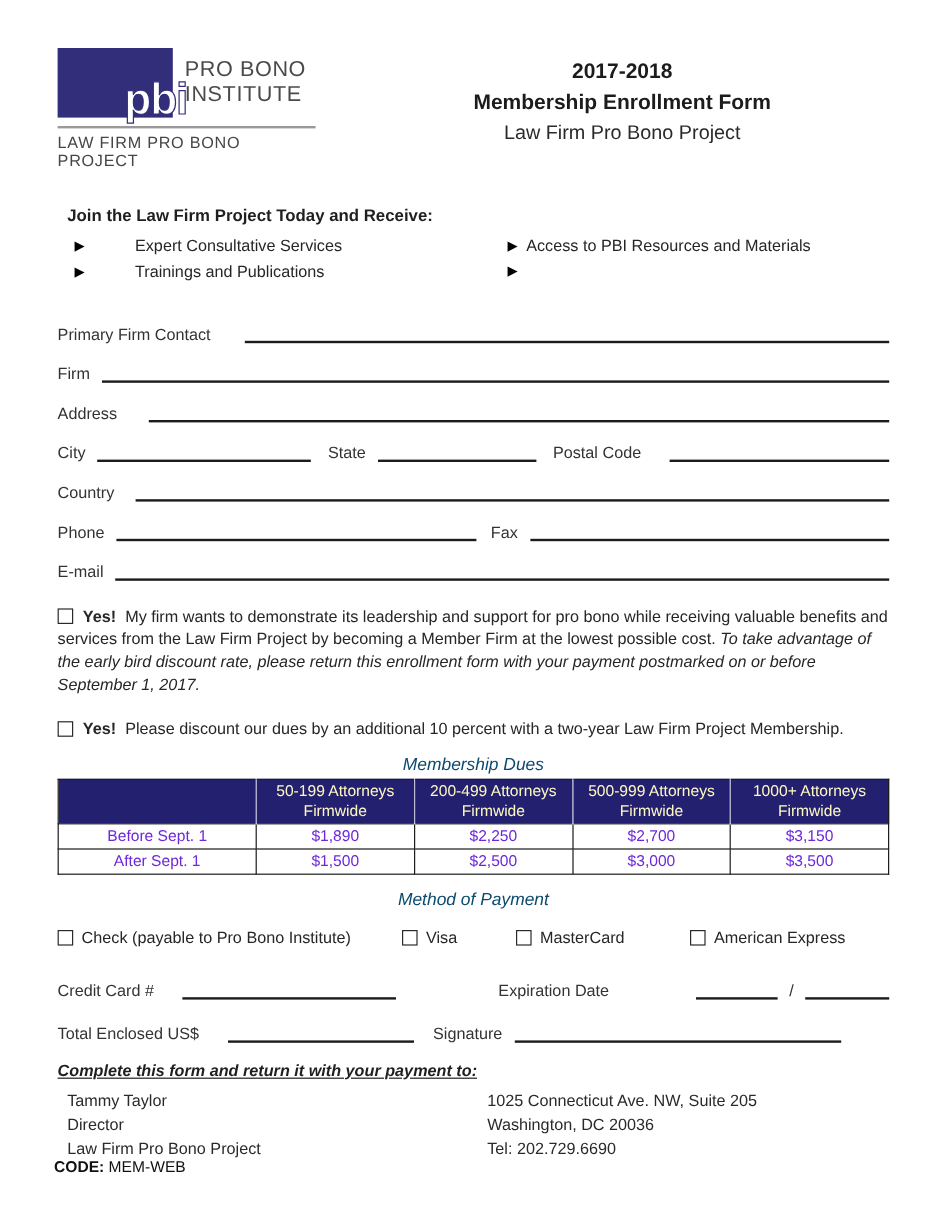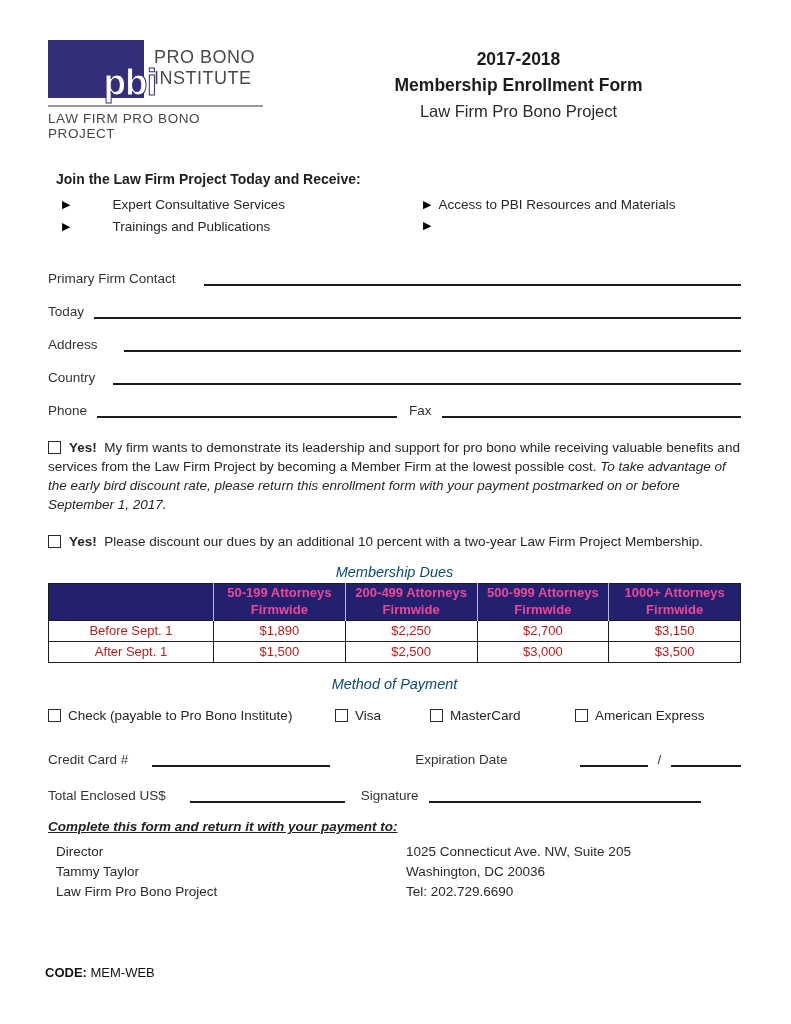--- a/index.html
+++ b/index.html
@@ -43,23 +43,23 @@
   .checkbox { display:inline-block; width:13px; height:13px; border:1.6px solid #2a2a2a; background:#fff; vertical-align:-2px; flex:0 0 auto; }
   .para { margin-top:20px; font-size:13.5px; line-height:1.42; color:#262626; }
   .para .checkbox { margin-right:8px; }
   .b { font-weight:bold; }
   .it { font-style:italic; }
 
   
   .section-title { margin-top:13px; text-align:center; font-style:italic; font-size:14.5px; color:#0c4a6e; }
   table.dues { width:693px; border-collapse:collapse; margin-top:3px; table-layout:fixed; }
   table.dues th, table.dues td { font-size:13px; text-align:center; vertical-align:middle; white-space:pre-line; }
-  table.dues th { background:#242070; color:#ec4899; font-weight:bold; height:37px; border-left:1px solid rgba(255,255,255,0.7); line-height:1.3;margin-top:34px; }
+  table.dues th { background:#242070; color:#fef9c3; font-weight:normal; height:37px; border-left:1px solid rgba(255,255,255,0.7); line-height:1.3;margin-top:34px; }
   table.dues th:first-child { border-left:none; }
-  table.dues td { border:1.5px solid #1c1c1c; height:21px; color:#b91c1c; padding:1px 2px; }
+  table.dues td { border:1.5px solid #1c1c1c; height:21px; color:#6d28d9; padding:1px 2px; }
   table.dues tr { border:1.5px solid #1c1c1c; }
   col.c0 { width:165px; }
 
   
   .pay-options { display:flex; align-items:center; margin-top:16px; font-size:13.5px; color:#262626; }
   .pay-opt { display:flex; align-items:center; }
   .pay-opt .checkbox { margin-right:7px; }
   .pay-opt.o0 { width:287px; }
   .pay-opt.o1 { width:95px; }
   .pay-opt.o2 { width:145px; }
@@ -125,35 +125,47 @@
       </div>
     </div>
   </div>
 
   <div class="fields">
     <div class="frow">
       <span class="flabel">Primary Firm Contact</span>
       <span class="line grow" style="margin-left:18px;"></span>
     </div>
     <div class="frow">
-      <span class="flabel">Today</span>
+      <span class="flabel">Firm</span>
       <span class="line grow"></span>
     </div>
     <div class="frow">
       <span class="flabel">Address</span>
       <span class="line grow" style="margin-left:16px;"></span>
+    </div>
+    <div class="frow">
+      <span class="flabel">City</span>
+      <span class="line" style="width:178px;"></span>
+      <span class="flabel" style="margin-left:14px;">State</span>
+      <span class="line" style="width:132px;"></span>
+      <span class="flabel" style="margin-left:14px;">Postal Code</span>
+      <span class="line grow" style="margin-left:14px;"></span>
     </div>
     <div class="frow">
       <span class="flabel">Country</span>
       <span class="line grow" style="margin-left:8px;"></span>
     </div>
     <div class="frow">
       <span class="flabel">Phone</span>
       <span class="line" style="width:300px;"></span>
       <span class="flabel" style="margin-left:12px;">Fax</span>
+      <span class="line grow"></span>
+    </div>
+    <div class="frow">
+      <span class="flabel">E-mail</span>
       <span class="line grow"></span>
     </div>
   </div>
 
   <div class="para">
     <span class="checkbox"></span><span class="b">Yes!</span>&nbsp;
     <span>My firm wants to demonstrate its leadership and support for pro bono while receiving valuable benefits and services from the Law Firm Project by becoming a Member Firm at the lowest possible cost.</span>
     <span class="it">To take advantage of the early bird discount rate, please return this enrollment form with your payment postmarked on or before September 1, 2017.</span>
   </div>
 
@@ -234,22 +246,22 @@
   <div class="tot-row">
     <span class="flabel">Total Enclosed US$</span>
     <span class="line" style="width:155px; margin-left:14px;"></span>
     <span class="flabel" style="margin-left:16px;">Signature</span>
     <span class="line grow" style="margin-right:40px;"></span>
   </div>
 
   <div class="return-heading">Complete this form and return it with your payment to:</div>
   <div class="return-cols">
     <div class="rc-left">
+      <div>Tammy Taylor</div>
       <div>Director</div>
-      <div>Tammy Taylor</div>
       <div>Law Firm Pro Bono Project</div>
     </div>
     <div class="rc-right">
       <div>1025 Connecticut Ave. NW, Suite 205</div>
       <div>Washington, DC 20036</div>
       <div>Tel: 202.729.6690</div>
     </div>
   </div>
 
   <div class="code-line">

